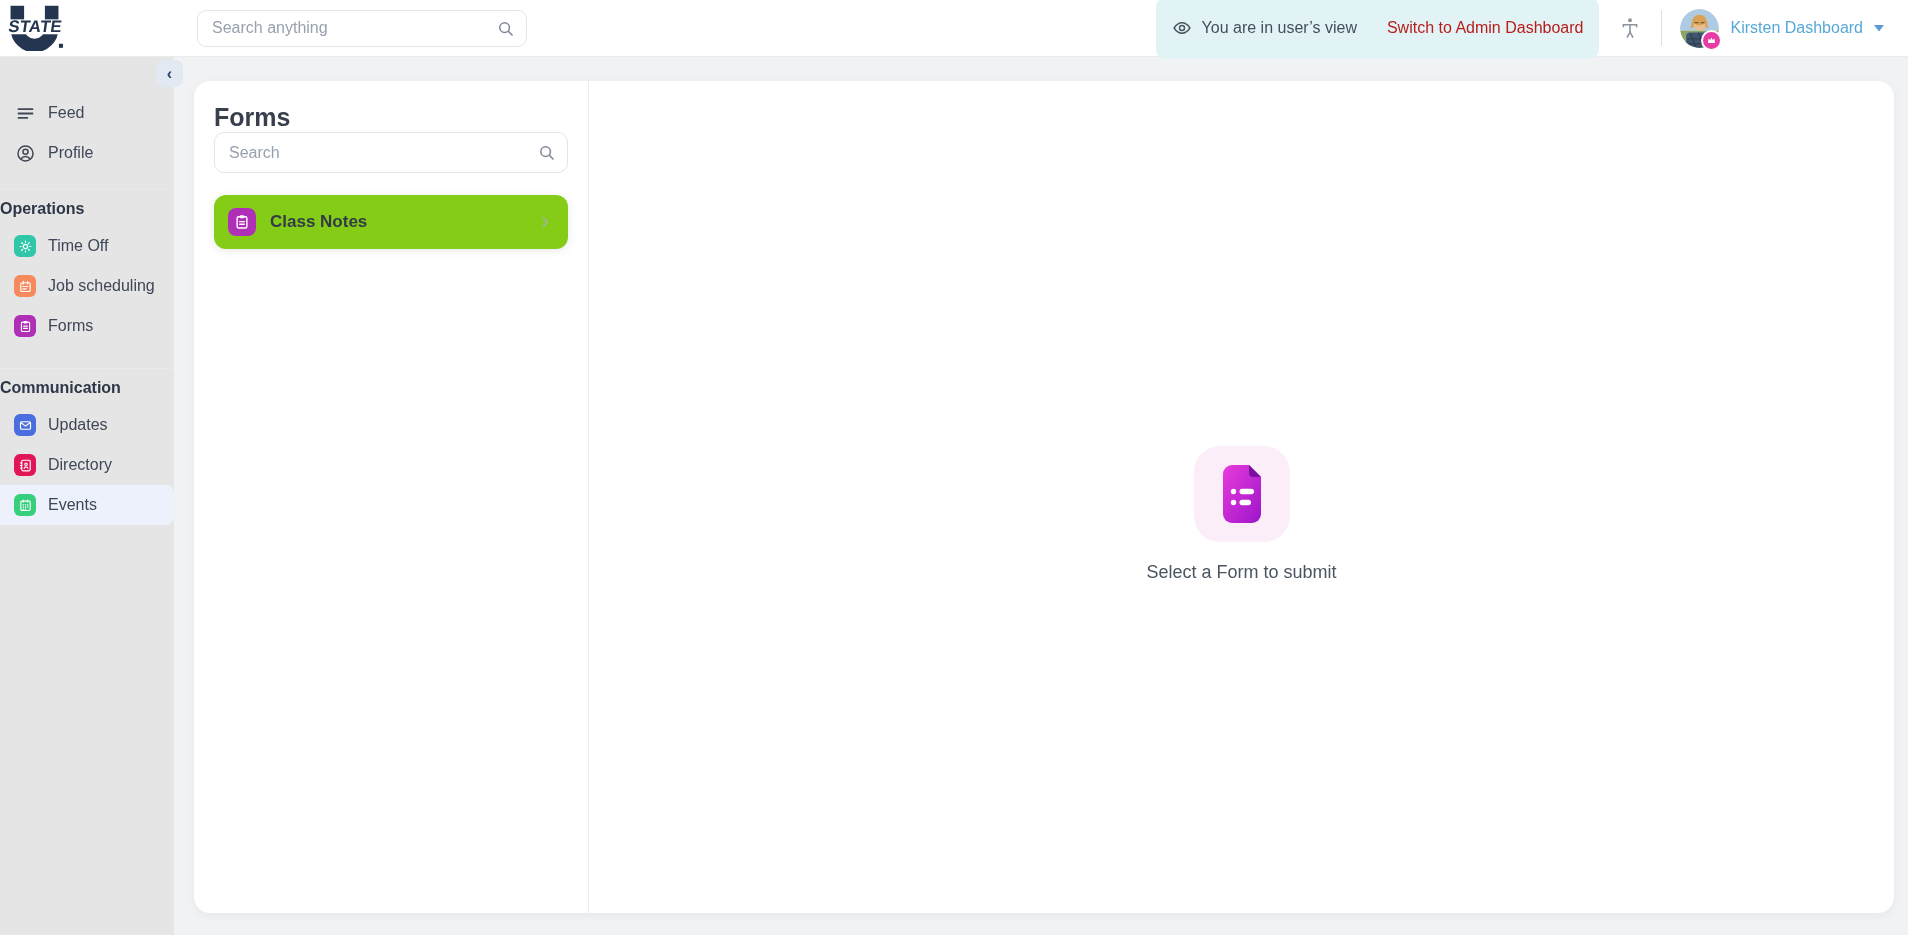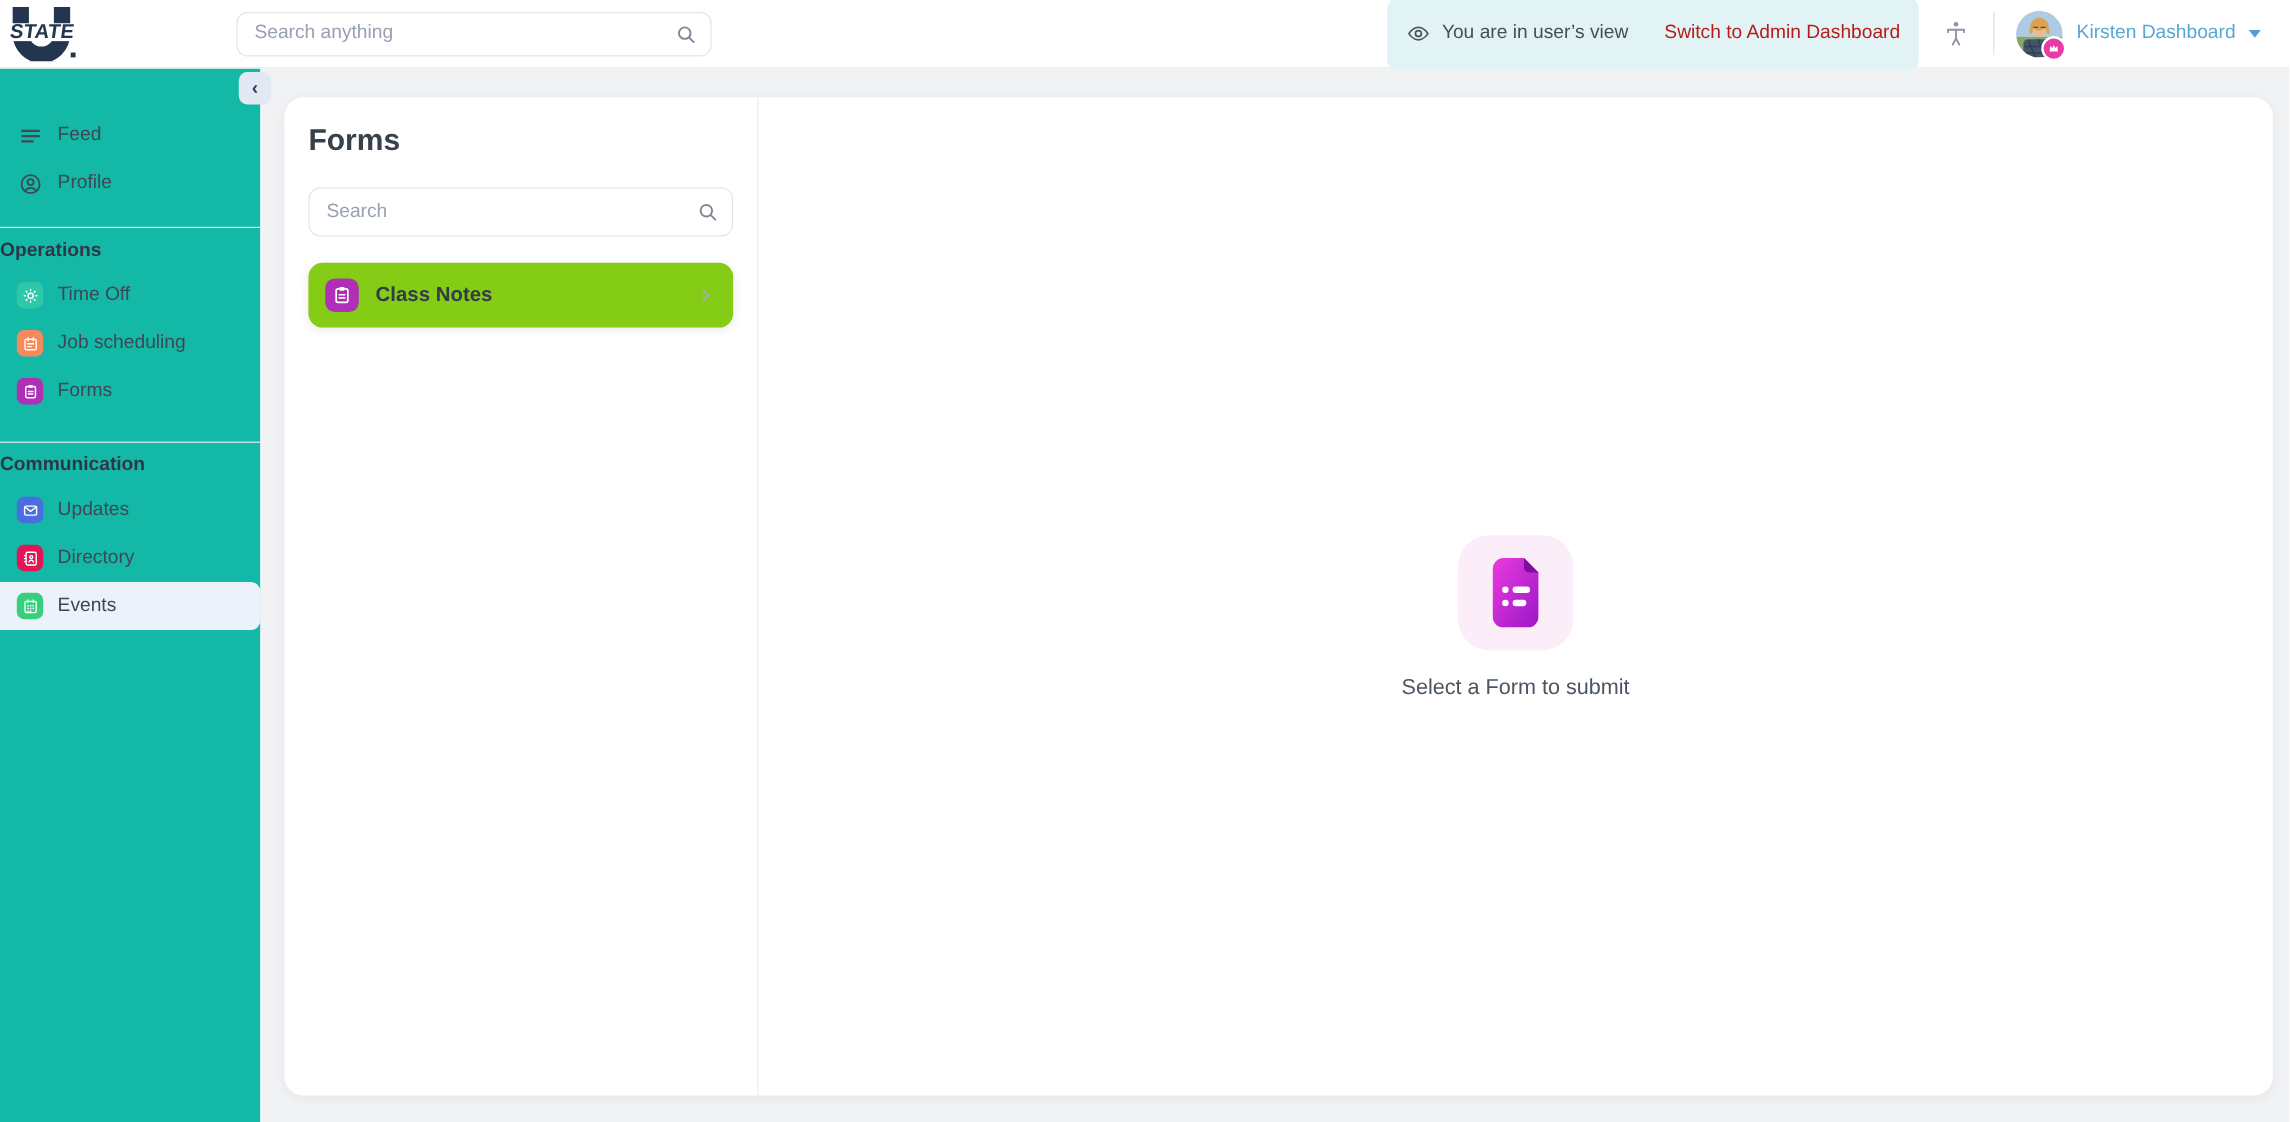--- a/index.html
+++ b/index.html
@@ -1,53 +1,53 @@
 <!DOCTYPE html>
 <html><head>
 <meta charset="utf-8">
 <style>
   html,body { margin:0; padding:0; background:#fff; font-family:"Liberation Sans",sans-serif; }
   .app { position:relative; width:1908px; height:935px; background:#fff; overflow:hidden; }
 
   
   .topbar { height:56px; display:flex; align-items:center; background:#fff; border-bottom:1px solid #e9ebee; position:relative; z-index:5; }
   .logo-wrap { width:197px; box-sizing:border-box; padding-left:5px; display:flex; align-items:flex-start; }
-  .gsearch { position:relative; width:396px; }
+  .gsearch { position:relative; width:330px; }
   .gsearch input, .panel-search input { font-family:"Liberation Sans",sans-serif; }
   .gsearch input { width:100%; height:37px; border:1px solid #e2e5ea; border-radius:9px; padding:0 40px 0 14px; font-size:16px; color:#3e4757; box-sizing:border-box; outline:none; }
   input::placeholder { color:#98a1af; }
   .mag { position:absolute; right:11px; top:8px; pointer-events:none; }
   .top-right { margin-left:auto; display:flex; align-items:center; gap:18px; padding-right:24px; }
   .banner { display:flex; align-items:center; gap:10px; background:#e1f3f4; border-radius:9px; height:37px; padding:12px 16px; font-size:16px; color:#454f5b; white-space:nowrap; }
   .banner a { color:#b91c1c; text-decoration:none; margin-left:20px; cursor:pointer; }
   .a11y-btn { background:none; border:none; padding:2px; cursor:pointer; display:flex; }
   .vdiv { width:1px; height:36px; background:#dde1e7; }
   .user-menu { display:flex; align-items:center; gap:11px; background:none; border:none; cursor:pointer; padding:0; }
   .avatar-wrap { position:relative; width:39px; height:39px; }
   .avatar-wrap svg.avatar { display:block; border-radius:50%; }
   .badge { position:absolute; right:-3px; bottom:-3px; width:17px; height:17px; border-radius:50%; background:#e83ba5; border:2px solid #fff; box-sizing:content-box; display:flex; align-items:center; justify-content:center; }
   .user-name { font-size:16px; color:#57a8d6; font-family:"Liberation Sans",sans-serif; }
 
   
   .body-row { display:flex; height:878px; }
-  .sidebar { width:217px; flex:none; background:#14b8a6; padding-top:36px; box-sizing:border-box; }
+  .sidebar { width:174px; flex:none; background:#e5e5e5; padding-top:36px; box-sizing:border-box; }
   .nav-item { display:flex; align-items:center; gap:12px; height:40px; padding-left:14px; font-size:16px; color:#3e4757; cursor:pointer; }
   .nav-item.active { background:#ecf1fb; border-radius:0 8px 8px 0; }
   .tile { width:22px; height:22px; border-radius:6px; display:flex; align-items:center; justify-content:center; flex:none; }
   .plain-ic { width:22px; display:flex; justify-content:center; flex:none; }
   .sb-divider { border:none; border-top:1px solid #e7e9ec; margin:16px 0 10px 0; }
   .section-title { font-size:16px; font-weight:700; color:#2e3748; padding-left:0; margin:4px 0 8px 0; }
 
   .content { flex:1; background:#f1f2f4; position:relative; }
   .collapse-btn { position:absolute; left:-18px; top:3px; width:27px; height:27px; background:#e3e9f2; border:none; border-radius:7px; display:flex; align-items:center; justify-content:center; cursor:pointer; z-index:6; color:#23406e; font-size:16px; font-weight:700; line-height:1; font-family:"Liberation Sans",sans-serif; }
   .card { position:absolute; left:20px; top:24px; right:14px; bottom:22px; background:#fff; border-radius:16px; box-shadow:0 2px 10px rgba(30,40,60,0.05); display:flex; overflow:hidden; }
 
   .forms-panel { width:395px; flex:none; box-sizing:border-box; border-right:1px solid #ececf0; padding:22px 20px; }
   .forms-title { margin:0; font-size:25px; font-weight:700; color:#39404d; }
-  .panel-search { position:relative; margin-top:24px; }
+  .panel-search { position:relative; }
   .panel-search input { width:100%; height:41px; box-sizing:border-box; border:1px solid #e2e5ea; border-radius:10px; padding:0 40px 0 14px; font-size:16px; color:#3e4757; outline:none; background:#fff; }
   .panel-search .mag { top:10px; }
   .form-item { margin-top:22px; height:54px; background:#84cc16; border-radius:12px; box-shadow:0 2px 8px rgba(30,40,60,0.10); display:flex; align-items:center; gap:14px; padding:0 14px; cursor:pointer; }
   .form-item .tile { width:28px; height:28px; border-radius:8px; }
   .form-item-label { font-size:17px; font-weight:700; color:#333b48; }
   .form-item .chev { margin-left:auto; display:flex; }
 
   .detail-pane { flex:1; display:flex; flex-direction:column; align-items:center; justify-content:center;margin-top:35px; }
   .empty-tile { width:96px; height:96px; border-radius:26px; background:#fbeef9; display:flex; align-items:center; justify-content:center; }
   .empty-msg { margin-top:20px; font-size:18px; color:#4b5560; }

